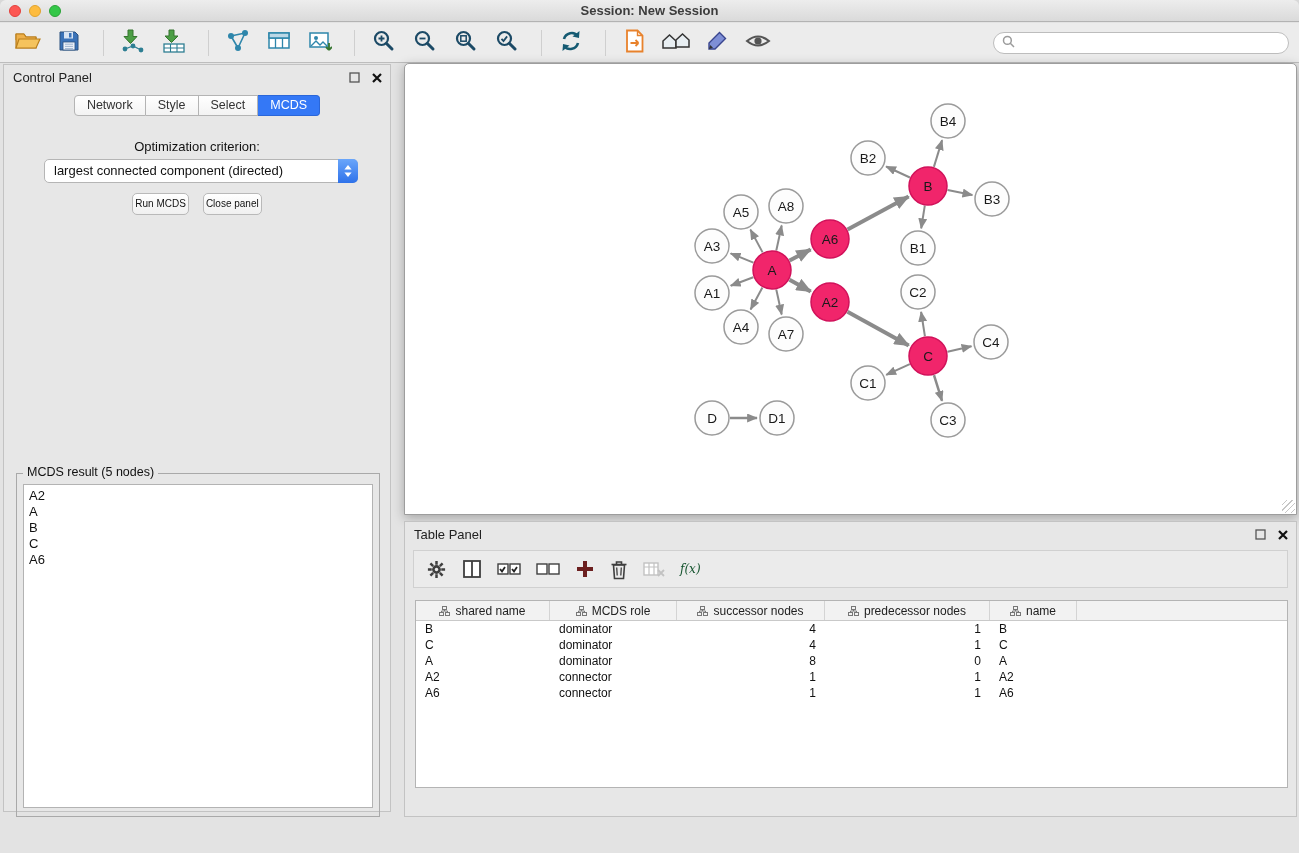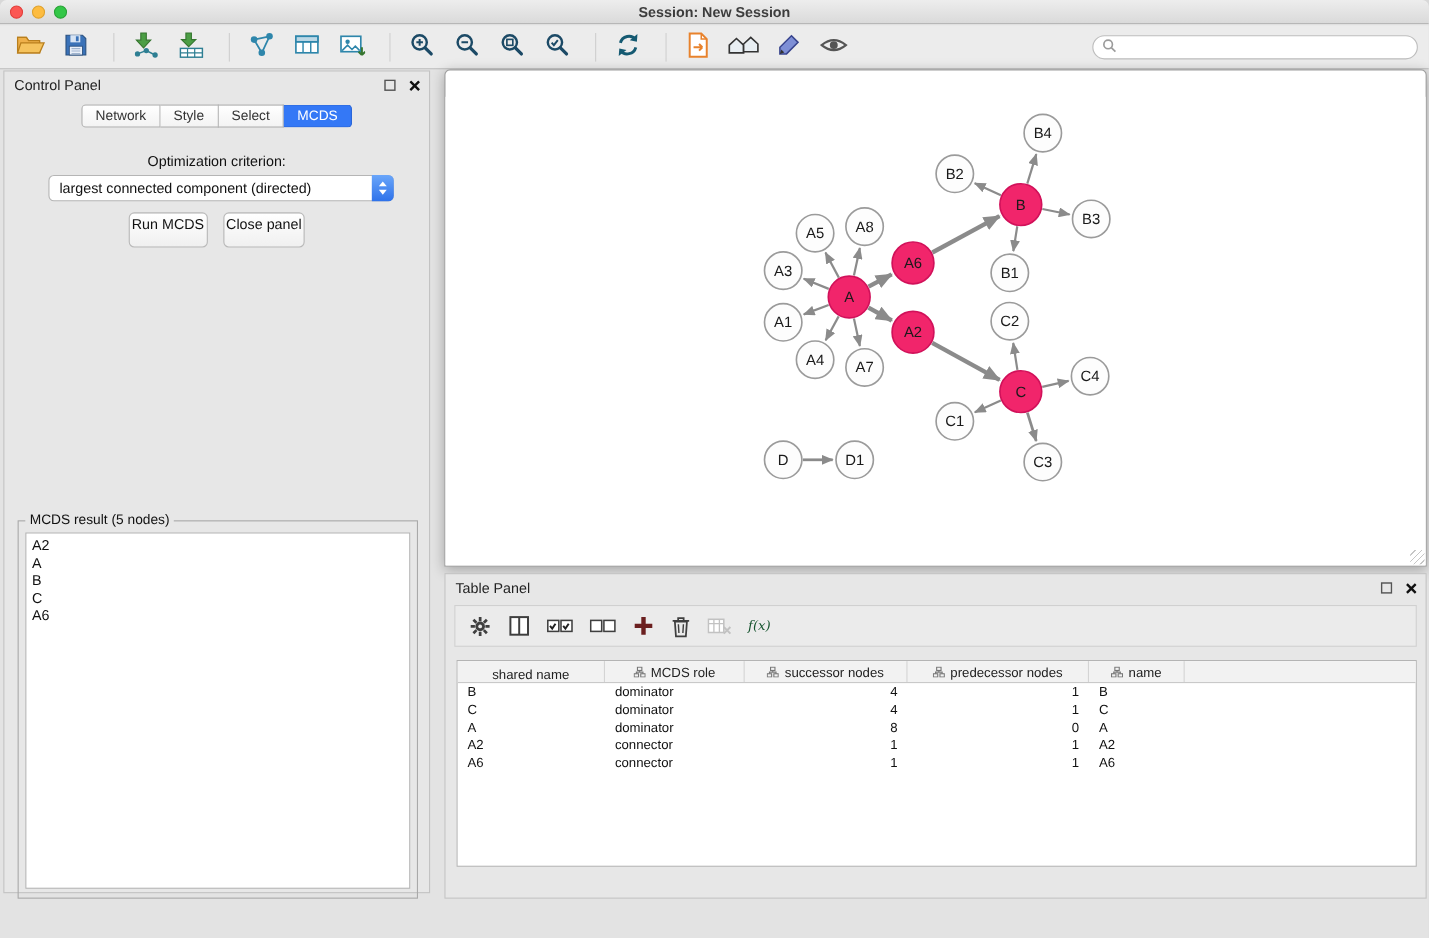--- a/index.html
+++ b/index.html
@@ -27,21 +27,21 @@
   .control-panel{position:absolute;left:3px;top:64px;width:388px;height:748px;background:#e7e7e7;border:1px solid #c3c3c3}
   .cp-tabs{position:absolute;left:0;right:0;top:30px;display:flex;justify-content:center}
   .seg{height:21px;line-height:19px;padding:0 12px;font-size:12.5px;background:linear-gradient(#fff,#f3f3f3);border:1px solid #b4b4b4;border-left:none;color:#333}
   .seg:first-child{border-left:1px solid #b4b4b4;border-radius:4px 0 0 4px}
   .seg:last-child{border-radius:0 4px 4px 0}
   .seg.active{background:#3478f6;border-color:#2a66d9;color:#fff}
   .opt-label{position:absolute;left:0;right:0;top:74px;text-align:center;font-size:13px;color:#111}
   .combo{position:absolute;left:40px;top:94px;width:314px;height:24px;background:#fff;border:1px solid #b5b5b5;border-radius:5px;line-height:22px;padding-left:9px;font-size:13px;color:#111}
   .combo .stepper{position:absolute;right:-1px;top:-1px;width:20px;height:24px;background:linear-gradient(#6aa6fa,#2e72ea);border-radius:0 5px 5px 0;display:flex;align-items:center;justify-content:center}
   .btn-row{position:absolute;left:0;right:0;top:128px;display:flex;justify-content:center;gap:14px}
-  .btn{height:32px;padding:0 2px;background:linear-gradient(#ffffff,#f0f0f0);border:1px solid #b9b9b9;border-radius:5px;font-size:13px;line-height:20px;color:#111}
+  .btn{height:22px;padding:0 2px;background:linear-gradient(#ffffff,#f0f0f0);border:1px solid #b9b9b9;border-radius:5px;font-size:10px;line-height:20px;color:#111}
   .fieldset{position:absolute;left:12px;top:408px;width:364px;height:344px;border:1px solid #a9a9a9}
   .legend{position:absolute;left:6px;top:-9px;background:#e7e7e7;padding:0 4px;font-size:12.5px;color:#111}
   .listbox{position:absolute;left:6px;top:10px;right:6px;bottom:8px;background:#fff;border:1px solid #b3b3b3;overflow:hidden;padding-top:3px}
   .list-item{font-size:13px;line-height:16px;padding-left:5px;color:#111}
   
   .net-window{position:absolute;left:404px;top:63px;width:893px;height:452px;background:#fff;border:1px solid #9d9d9d;border-radius:5px 5px 0 0;box-shadow:0 3px 12px rgba(0,0,0,.28)}
   .net-title{position:relative;height:24px;background:linear-gradient(#ededed,#d9d9d9);border-bottom:1px solid #b0b0b0;border-radius:5px 5px 0 0}
   .net-title .title{text-align:center;line-height:24px;font-size:13px;font-weight:700;color:#3c3c3c}
   .net-lights{position:absolute;left:10px;top:6px;display:flex;gap:8px}
   .net-canvas{position:absolute;left:0;top:24px;width:891px;height:426px;background:#fff;overflow:hidden}
@@ -446,21 +446,21 @@
           <svg width="22" height="18" viewBox="0 0 22 18">
             <rect x="1" y="3" width="14" height="12" fill="#fff" stroke="#c2c2c2" stroke-width="1.4"></rect>
             <path d="M1 7 h14 M6 3 v12 M11 3 v12" stroke="#c2c2c2" stroke-width="1.2"></path>
             <path d="M15 10 l6 6 M21 10 l-6 6" stroke="#c2c2c2" stroke-width="1.8"></path>
           </svg>
         </span>
       <span class="fx">f(x)</span>
     </div>
     <div class="tbl">
       <div class="thead" id="tbl-head">
-          <div class="thcell" style="width: 134px; flex-direction: column;">
+          <div class="thcell" style="width: 134px;">
             <svg width="11" height="10" viewBox="0 0 11 10">
               <rect x="3.5" y="0.5" width="4" height="3" fill="none" stroke="#777"></rect>
               <rect x="0.5" y="6.5" width="4" height="3" fill="none" stroke="#777"></rect>
               <rect x="6.5" y="6.5" width="4" height="3" fill="none" stroke="#777"></rect>
               <path d="M5.5 3.5 v1.5 M2.5 6.5 V5 h6 v1.5" stroke="#777" fill="none"></path>
             </svg>
             <span>shared name</span>
           </div>
           <div class="thcell" style="width: 127px;">
             <svg width="11" height="10" viewBox="0 0 11 10">

